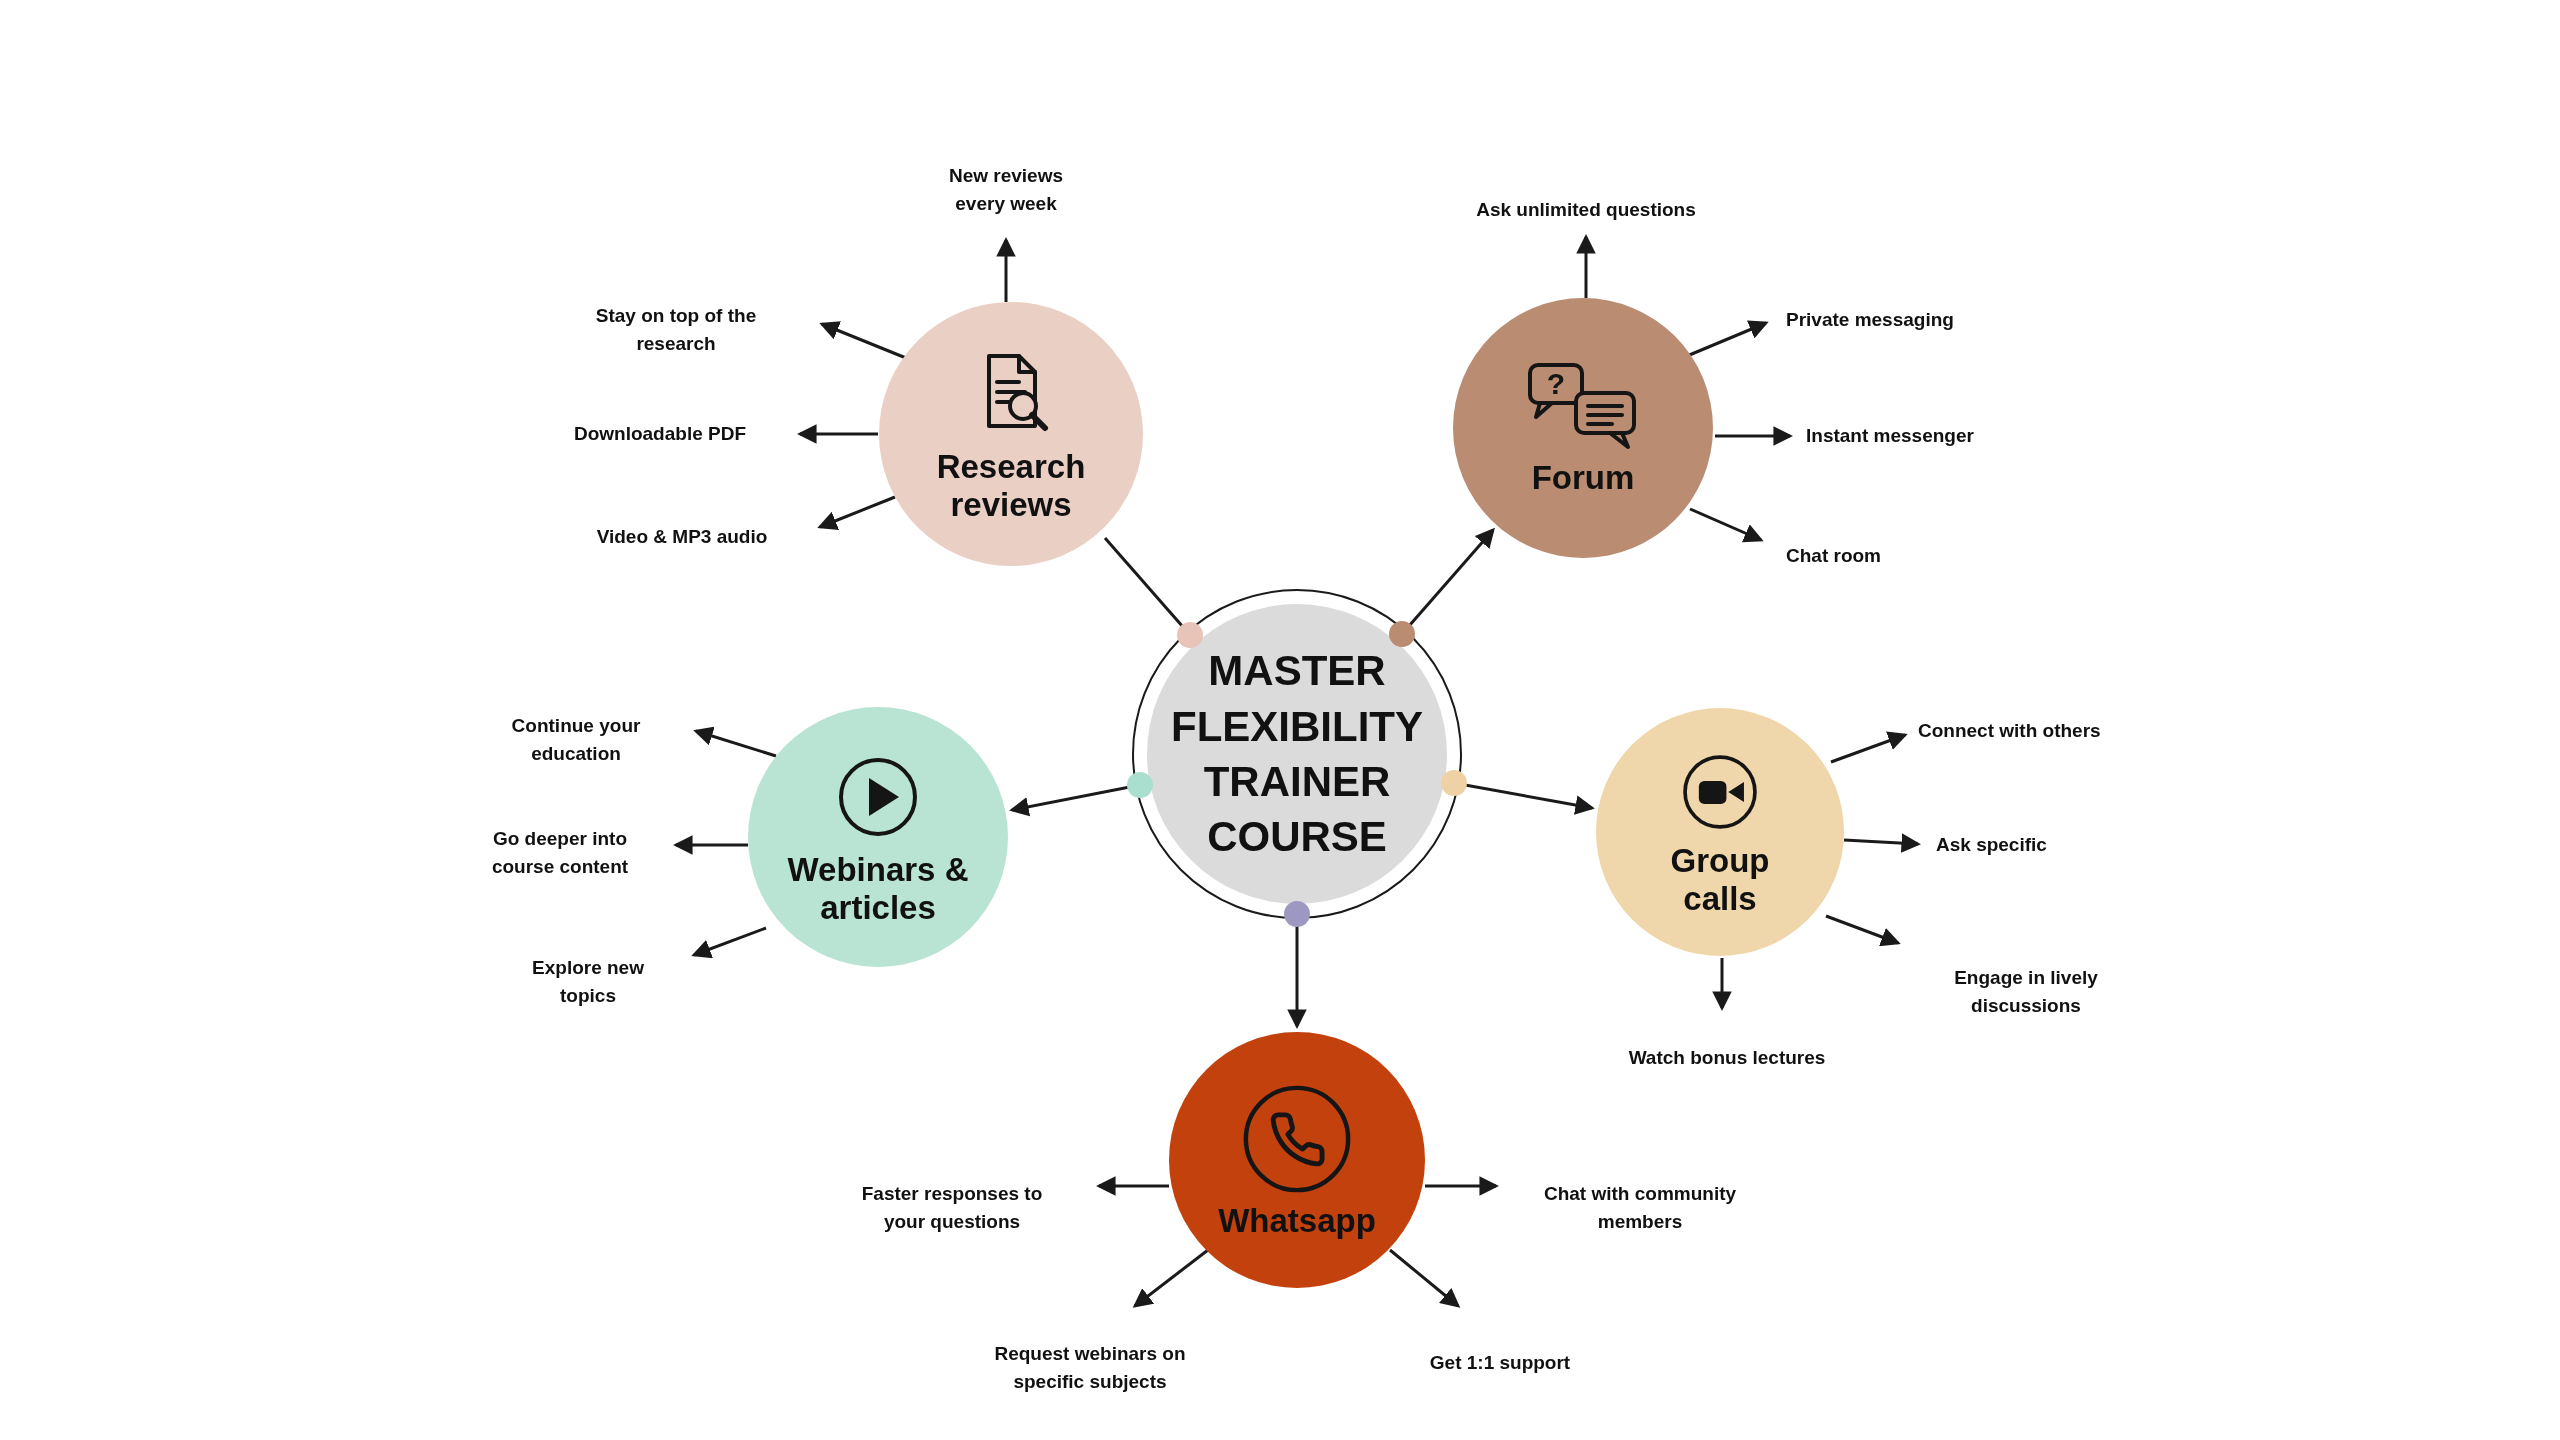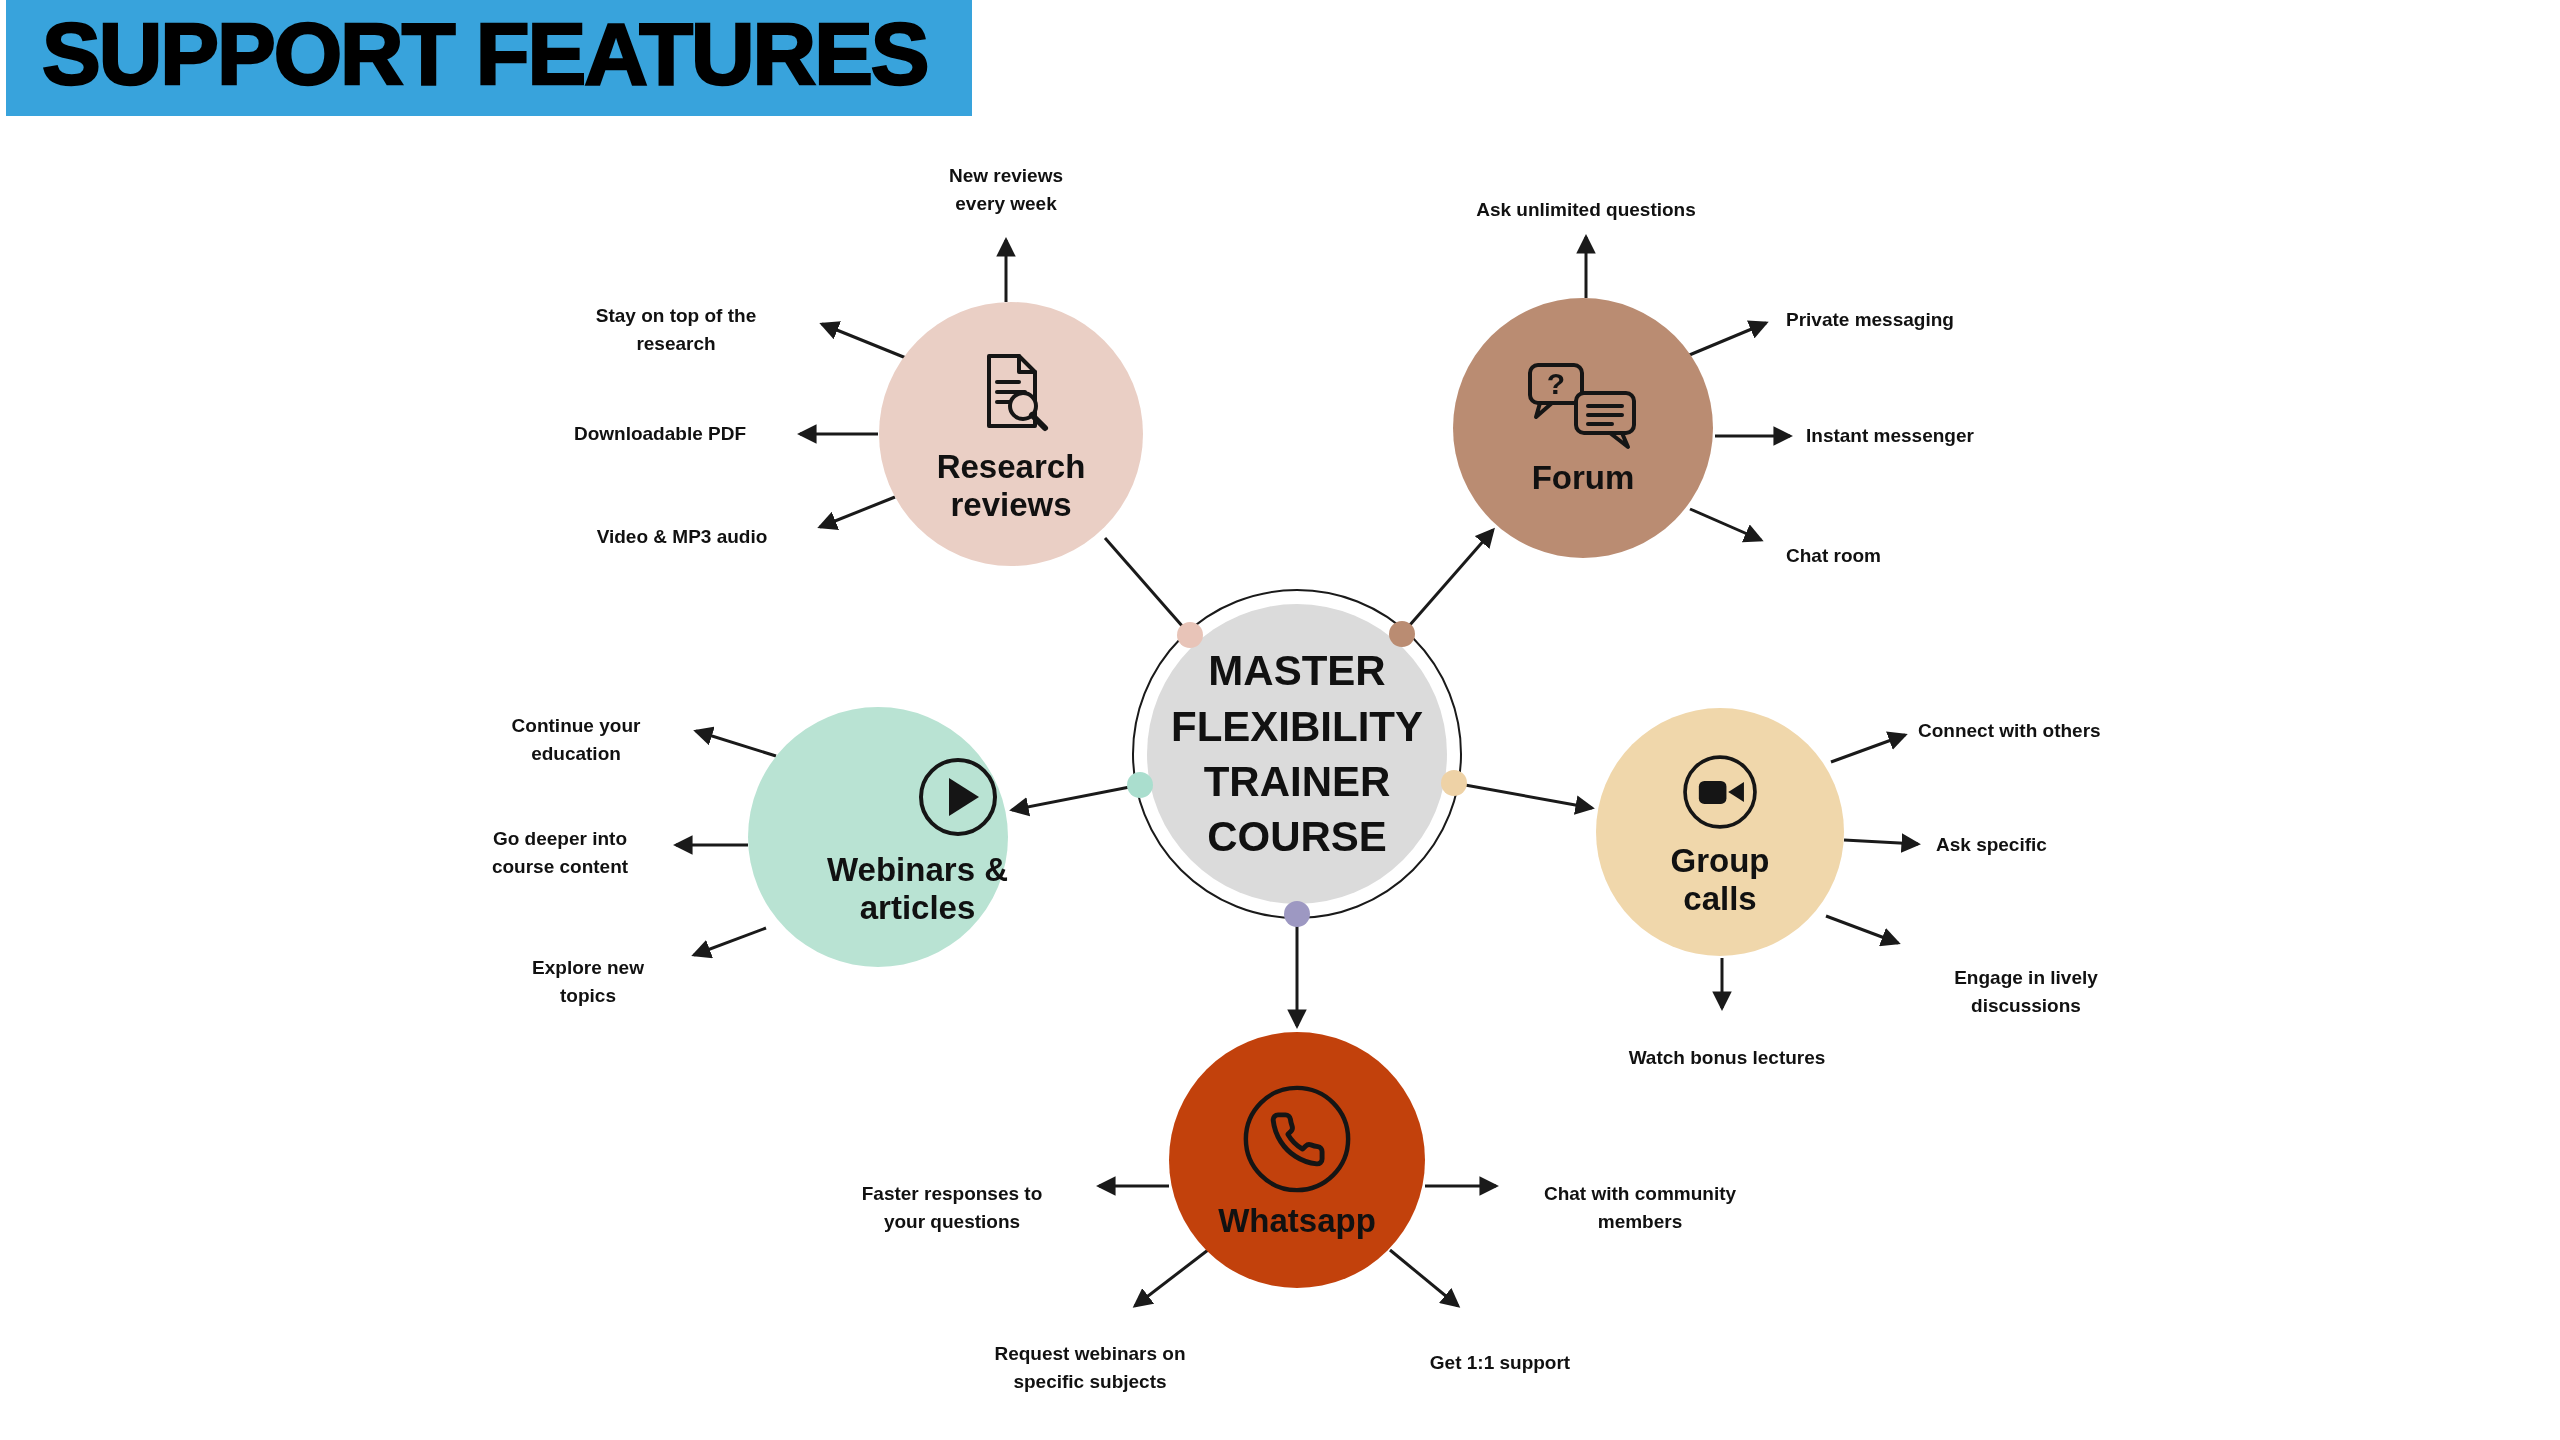--- a/index.html
+++ b/index.html
@@ -78,23 +78,20 @@
 
       <g>
         <line x1="1169" y1="1186" x2="1099" y2="1186" marker-end="url(#arrow)"></line>
         <line x1="1425" y1="1186" x2="1496" y2="1186" marker-end="url(#arrow)"></line>
         <line x1="1208" y1="1250" x2="1135" y2="1306" marker-end="url(#arrow)"></line>
         <line x1="1390" y1="1250" x2="1458" y2="1306" marker-end="url(#arrow)"></line>
       </g>
     </g>
   </svg>
 
-  <div class="title-banner" style="background-color: rgb(56, 163, 220);">
-    <div class="title-text">SUPPORT FEATURES</div>
-  </div>
 
   <div class="ring"></div>
   <div class="center-circle" style="background-color: rgb(219, 219, 219);">
     <div class="center-label">MASTER
 FLEXIBILITY
 TRAINER
 COURSE</div>
   </div>
 
   <div class="dot" style="left: 1177px; top: 622px; background-color: rgb(232, 196, 184);"></div>
@@ -124,21 +121,21 @@
       <text x="36" y="35" font-size="30" font-weight="bold" fill="#151515" stroke="none" text-anchor="middle">?</text>
       <rect x="56" y="34" width="58" height="40" rx="8" style="fill: rgb(186, 140, 114);"></rect>
       <line x1="68" y1="47" x2="102" y2="47"></line>
       <line x1="68" y1="56" x2="102" y2="56"></line>
       <line x1="68" y1="65" x2="92" y2="65"></line>
       <path d="M102 74 L108 88 L90 74"></path>
     </svg>
     <div class="node-label">Forum</div>
   </div>
 
-  <div class="node" style="left: 748px; top: 707px; width: 260px; height: 260px; background-color: rgb(185, 227, 211); align-items: flex-end;">
+  <div class="node" style="left: 748px; top: 707px; width: 260px; height: 260px; background-color: rgb(185, 227, 211);">
     <svg width="100" height="100" viewBox="0 0 100 100">
       <circle cx="50" cy="50" r="37" fill="none" stroke="#151515" stroke-width="4"></circle>
       <path d="M41 31 L71 50 L41 69 Z" fill="#151515"></path>
     </svg>
     <div class="node-label">Webinars &amp;
 articles</div>
   </div>
 
   <div class="node" style="left: 1596px; top: 708px; width: 248px; height: 248px; background-color: rgb(240, 215, 171);">
     <svg width="92" height="92" viewBox="0 0 100 100">

